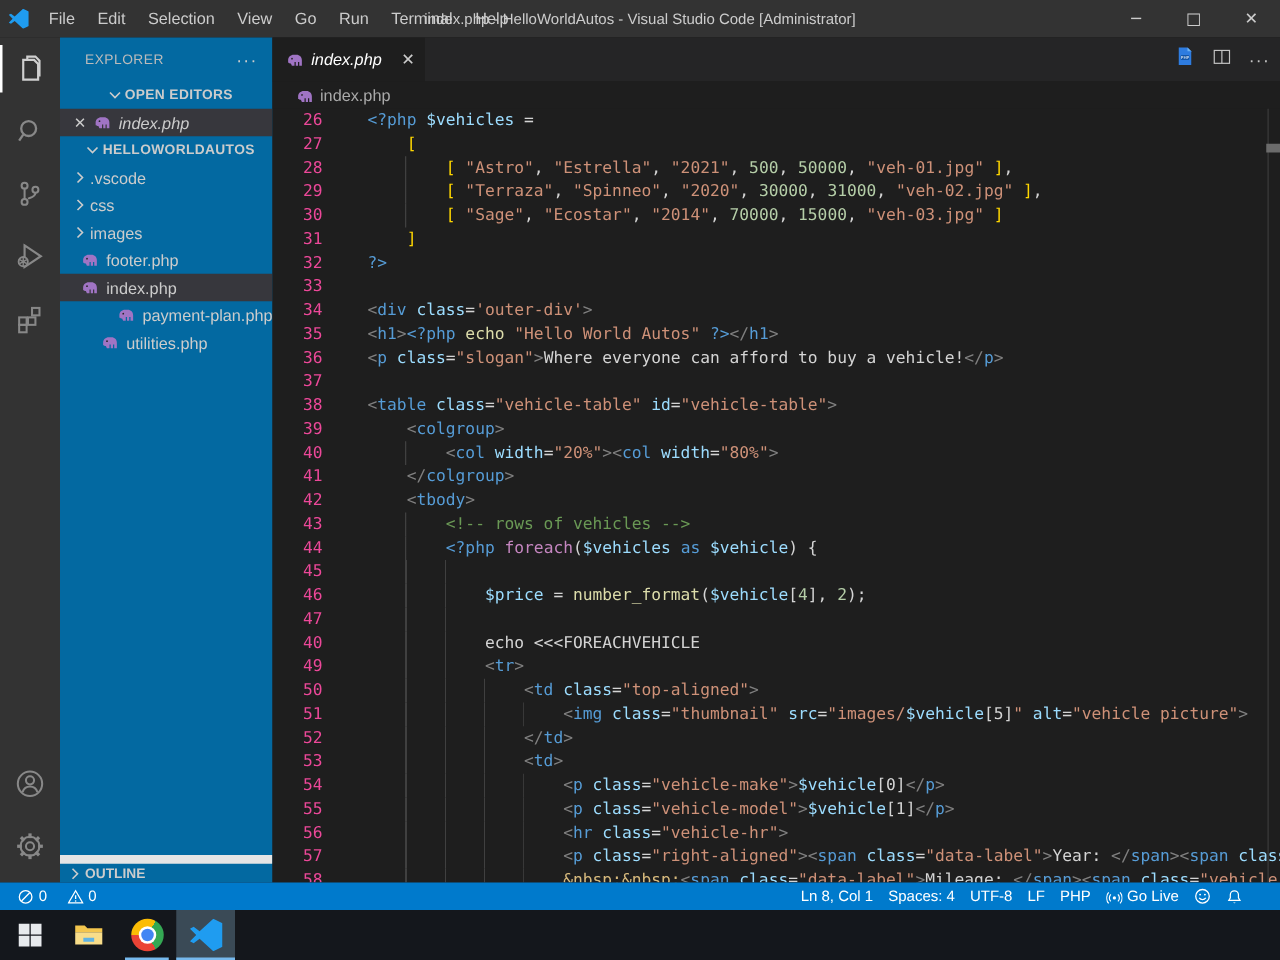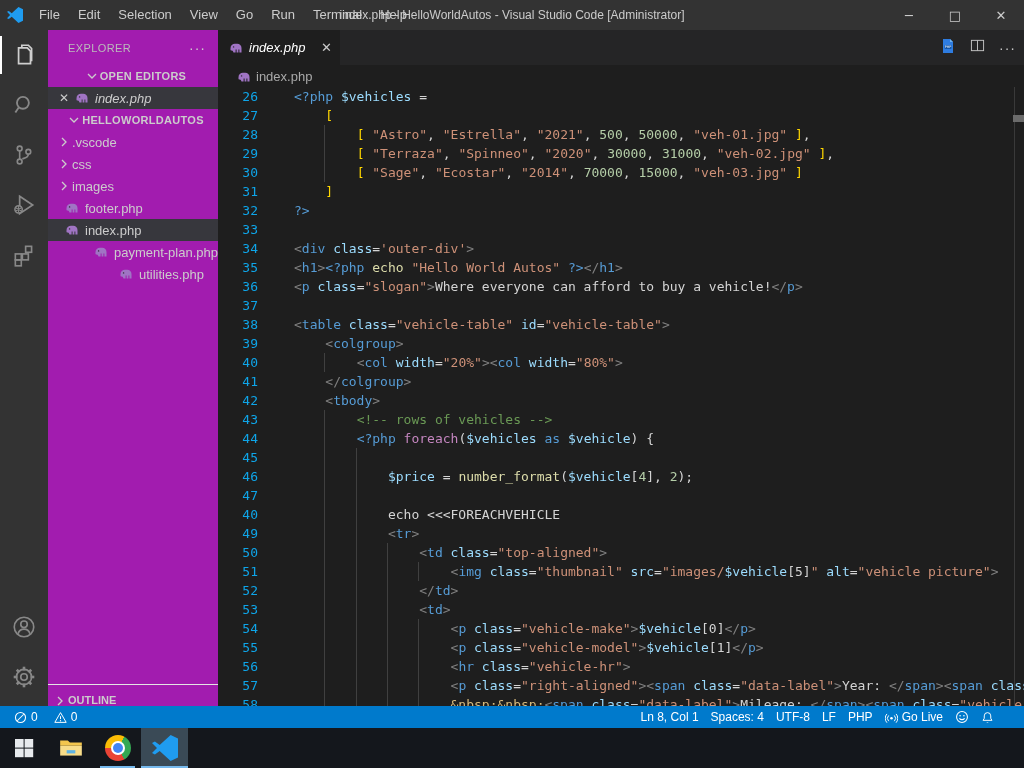--- a/index.html
+++ b/index.html
@@ -23,50 +23,50 @@
 
   
   .activitybar { width:48px; background:#333333; position:relative; }
   .ab-item { width:48px; height:50px; display:flex; align-items:center; justify-content:center; position:relative; }
   .ab-item svg { opacity:.55; }
   .ab-item.active svg { opacity:1; }
   .ab-item.active::before { content:""; position:absolute; left:0; top:6px; bottom:6px; width:2px; background:#ffffff; }
   .ab-bottom { position:absolute; bottom:4px; left:0; width:48px; }
 
   
-  .sidebar { width:170px; background:#a21caf; position:relative; font-size:13px; overflow:hidden; }
+  .sidebar { width:170px; background:#0369a1; position:relative; font-size:13px; overflow:hidden; }
   .sb-header { height:35px; display:flex; align-items:center; padding:0 12px 0 20px; }
   .sb-title { font-size:11px; letter-spacing:.4px; color:#bbbbbb; flex:1; }
   .sb-more { color:#cccccc; font-size:14px; letter-spacing:1px; }
   .sb-section { height:22px; display:flex; align-items:center; padding-left:4px;
     font-size:11px; font-weight:bold; color:#cccccc; letter-spacing:.3px;justify-content:center; }
   .sb-row { height:22px; display:flex; align-items:center; color:#cccccc; }
   .sb-row.selected { background:var(--sel); }
   .sb-row .close-x { width:16px; text-align:center; margin-left:8px; font-size:12px; color:#cccccc; }
   .file-icon { width:16px; height:16px; margin:0 5px 0 2px; flex:0 0 16px; }
   .chev { width:16px; display:flex; justify-content:center; align-items:center; }
   .row-label { white-space:nowrap; }
   .italic { font-style:italic; }
-  .outline-sec { position:absolute; bottom:0; left:0; right:0; height:22px; border-top:1px solid #e5e5e5;
-    display:flex; align-items:flex-end; padding-left:4px; font-size:11px; font-weight:bold; }
+  .outline-sec { position:absolute; bottom:0; left:0; right:0; height:22px; border-top:7px solid #e5e5e5;
+    display:flex; align-items:center; padding-left:4px; font-size:11px; font-weight:bold; }
 
   
   .editor { flex:1; background:#1e1e1e; position:relative; overflow:hidden; }
   .tabbar { height:35px; background:#252526; display:flex; align-items:stretch; position:relative; }
   .tab { width:122px; background:#1e1e1e; display:flex; align-items:center; padding:0 8px; color:#ffffff; font-size:13px; }
   .tab .row-label { flex:1; }
   .tab .close-x { font-size:13px; color:#cccccc; padding-left:6px; }
   .editor-actions { position:absolute; right:8px; top:0; height:35px; display:flex; align-items:center; gap:14px; color:#c5c5c5; }
   .breadcrumb { height:22px; display:flex; align-items:center; padding-left:16px; font-size:13px; color:#a9a9a9; background:#1e1e1e; }
   .breadcrumb .file-icon { width:14px; height:14px; margin-right:4px; }
 
   .code { position:absolute; top:57px; left:0; right:0; bottom:0; overflow:hidden;
     font-family:"DejaVu Sans Mono", monospace; font-size:13px; }
   .cl { height:19px; line-height:19px; display:flex; white-space:pre; }
-  .ln { width:40px; text-align:right; color:#0ea5e9; flex:0 0 40px; }
+  .ln { width:40px; text-align:right; color:#ec4899; flex:0 0 40px; }
   .ct { margin-left:36px; position:relative; }
   .guides { position:absolute; left:0; top:0; height:100%;
     background:repeating-linear-gradient(to right, transparent 0, transparent calc(4ch - 1px), #404040 calc(4ch - 1px), #404040 4ch); }
   .tk-pd{color:var(--c-pd)} .tk-tg{color:var(--c-tg)} .tk-br{color:var(--c-br)}
   .tk-at{color:var(--c-at)} .tk-va{color:var(--c-va)} .tk-st{color:var(--c-st)}
   .tk-nu{color:var(--c-nu)} .tk-cm{color:var(--c-cm)} .tk-fn{color:var(--c-fn)}
   .tk-kw{color:var(--c-kw)} .tk-gd{color:var(--c-gd)} .tk-pl{color:var(--c-pl)}
   .tk-en{color:var(--c-en)}
   .scroll-line { position:absolute; top:57px; bottom:0; right:9px; width:1px; background:#3a3a3a; }
   .scroll-thumb { position:absolute; right:0; width:11px; height:7px; top:85px; background:#6b6b6b; }
@@ -254,21 +254,21 @@
             </svg></span>
           <span class="row-label">index.php</span>
         </div>
         <div class="sb-row" style="padding-left: 8px; justify-content: flex-end;">
           <span class="file-icon" style="margin-left:8px"><svg width="16" height="16" viewBox="0 0 16 16">
               <path fill="#a074c4" d="M2.5 12.5V8.2c0-2.6 2-4.4 4.5-4.4h2.2c2.5 0 4.3 1.9 4.3 4.3v4.4h-2.1V9.6h-1v2.9H8.6V9.6h-1v2.9H5.5l-.8-1.7c-1.1 0-1.4-.6-2.2-.6z"></path>
               <circle cx="5.6" cy="6.9" r=".7" fill="#252526"></circle>
             </svg></span>
           <span class="row-label">payment-plan.php</span>
         </div>
-        <div class="sb-row" style="padding-left: 24px; margin-left: 38px;">
+        <div class="sb-row" style="padding-left: 24px;">
           <span class="file-icon" style="margin-left:8px"><svg width="16" height="16" viewBox="0 0 16 16">
               <path fill="#a074c4" d="M2.5 12.5V8.2c0-2.6 2-4.4 4.5-4.4h2.2c2.5 0 4.3 1.9 4.3 4.3v4.4h-2.1V9.6h-1v2.9H8.6V9.6h-1v2.9H5.5l-.8-1.7c-1.1 0-1.4-.6-2.2-.6z"></path>
               <circle cx="5.6" cy="6.9" r=".7" fill="#252526"></circle>
             </svg></span>
           <span class="row-label">utilities.php</span>
         </div>
       </div>
     <div class="outline-sec">
       <span class="chev">
           <svg width="10" height="10" viewBox="0 0 10 10">

